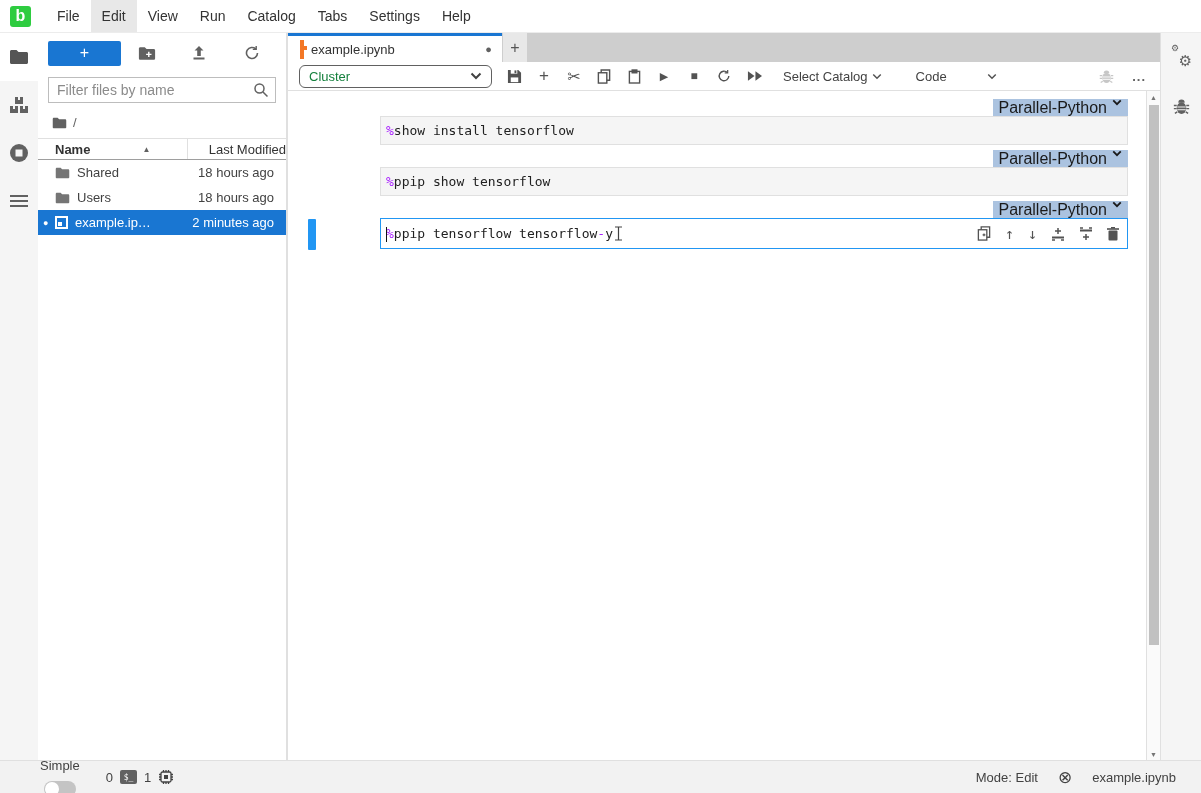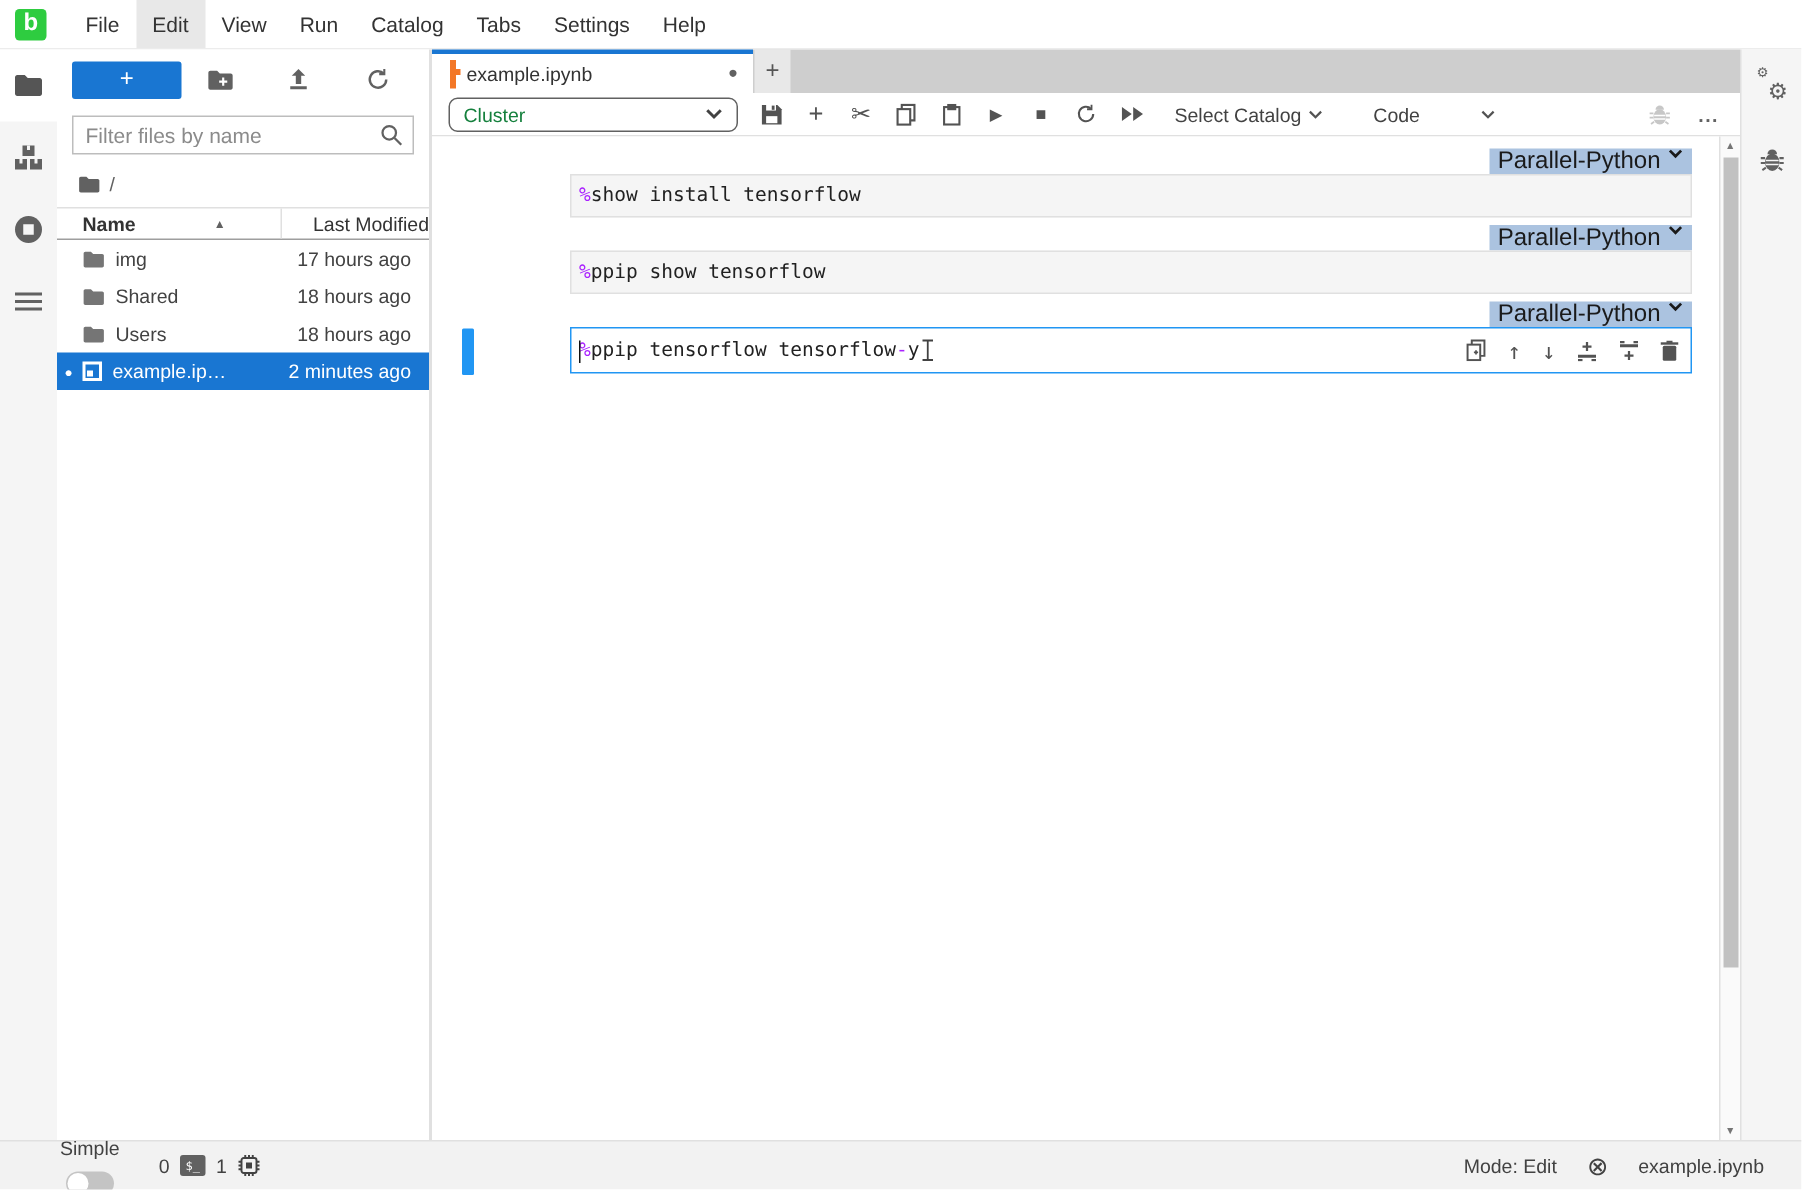--- a/index.html
+++ b/index.html
@@ -212,29 +212,20 @@
         <span>/</span>
       </div>
       <div class="fb-head">
         <div class="col-name">
           <span>Name</span>
           <span class="sort-asc">▲</span>
         </div>
         <div class="col-mod">Last Modified</div>
       </div>
 
-      <div class="fb-row">
-        <span class="ficon">
-            <svg width="15" height="12" viewBox="0 0 20 16">
-              <path fill="#757575" d="M1 2.5C1 1.7 1.7 1 2.5 1h5l2 2h8c.8 0 1.5.7 1.5 1.5v9c0 .8-.7 1.5-1.5 1.5h-15C1.7 15 1 14.3 1 13.5z"></path>
-            </svg>
-          </span>
-        <span class="fname">img</span>
-        <span class="fmod">17 hours ago</span>
-      </div>
       <div class="fb-row">
         <span class="ficon">
             <svg width="15" height="12" viewBox="0 0 20 16">
               <path fill="#757575" d="M1 2.5C1 1.7 1.7 1 2.5 1h5l2 2h8c.8 0 1.5.7 1.5 1.5v9c0 .8-.7 1.5-1.5 1.5h-15C1.7 15 1 14.3 1 13.5z"></path>
             </svg>
           </span>
         <span class="fname">Shared</span>
         <span class="fmod">18 hours ago</span>
       </div>
       <div class="fb-row">

